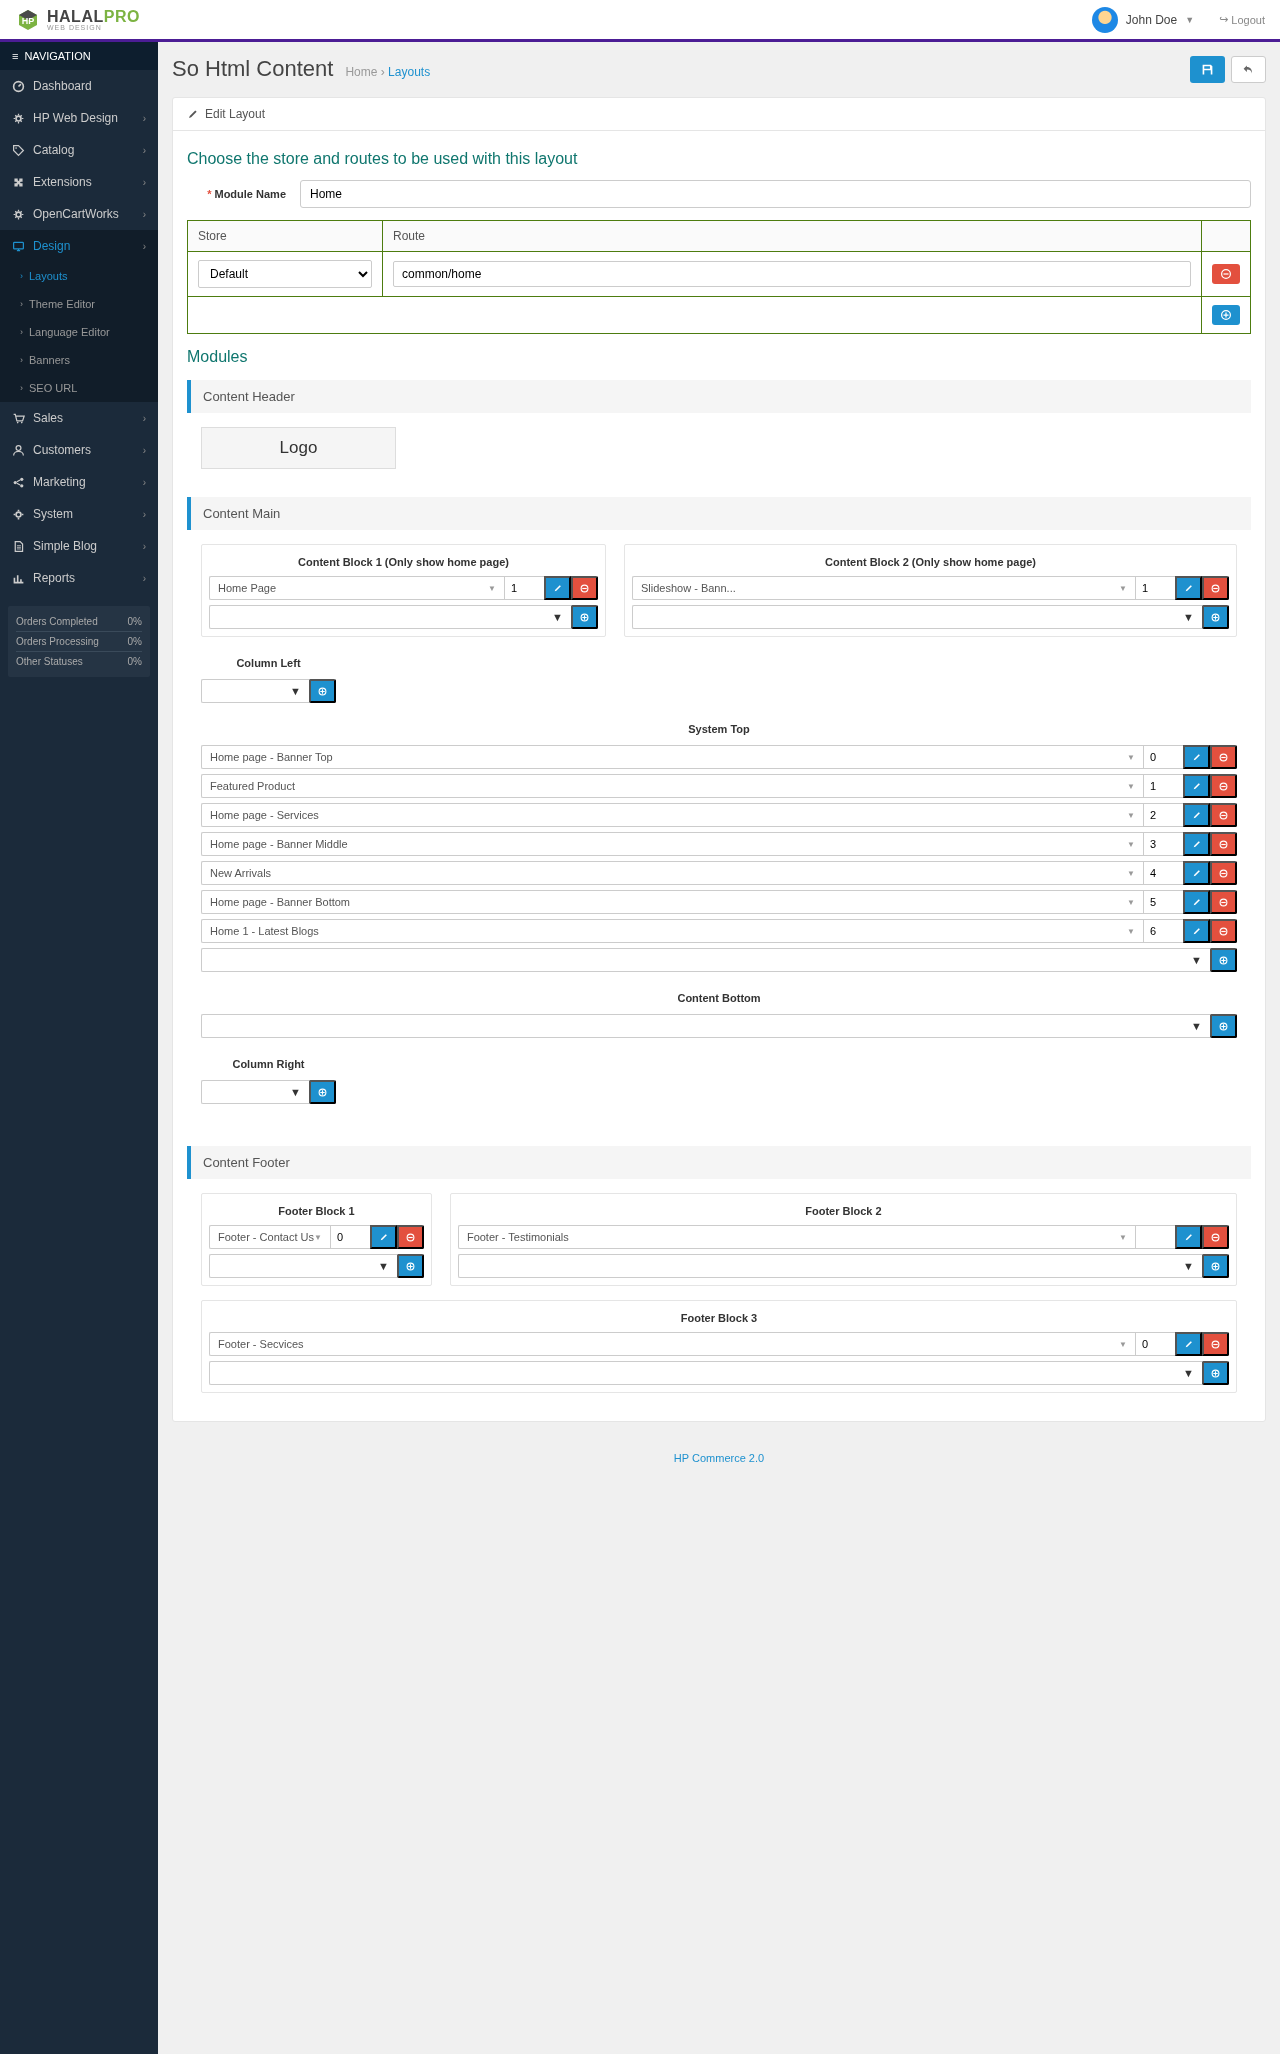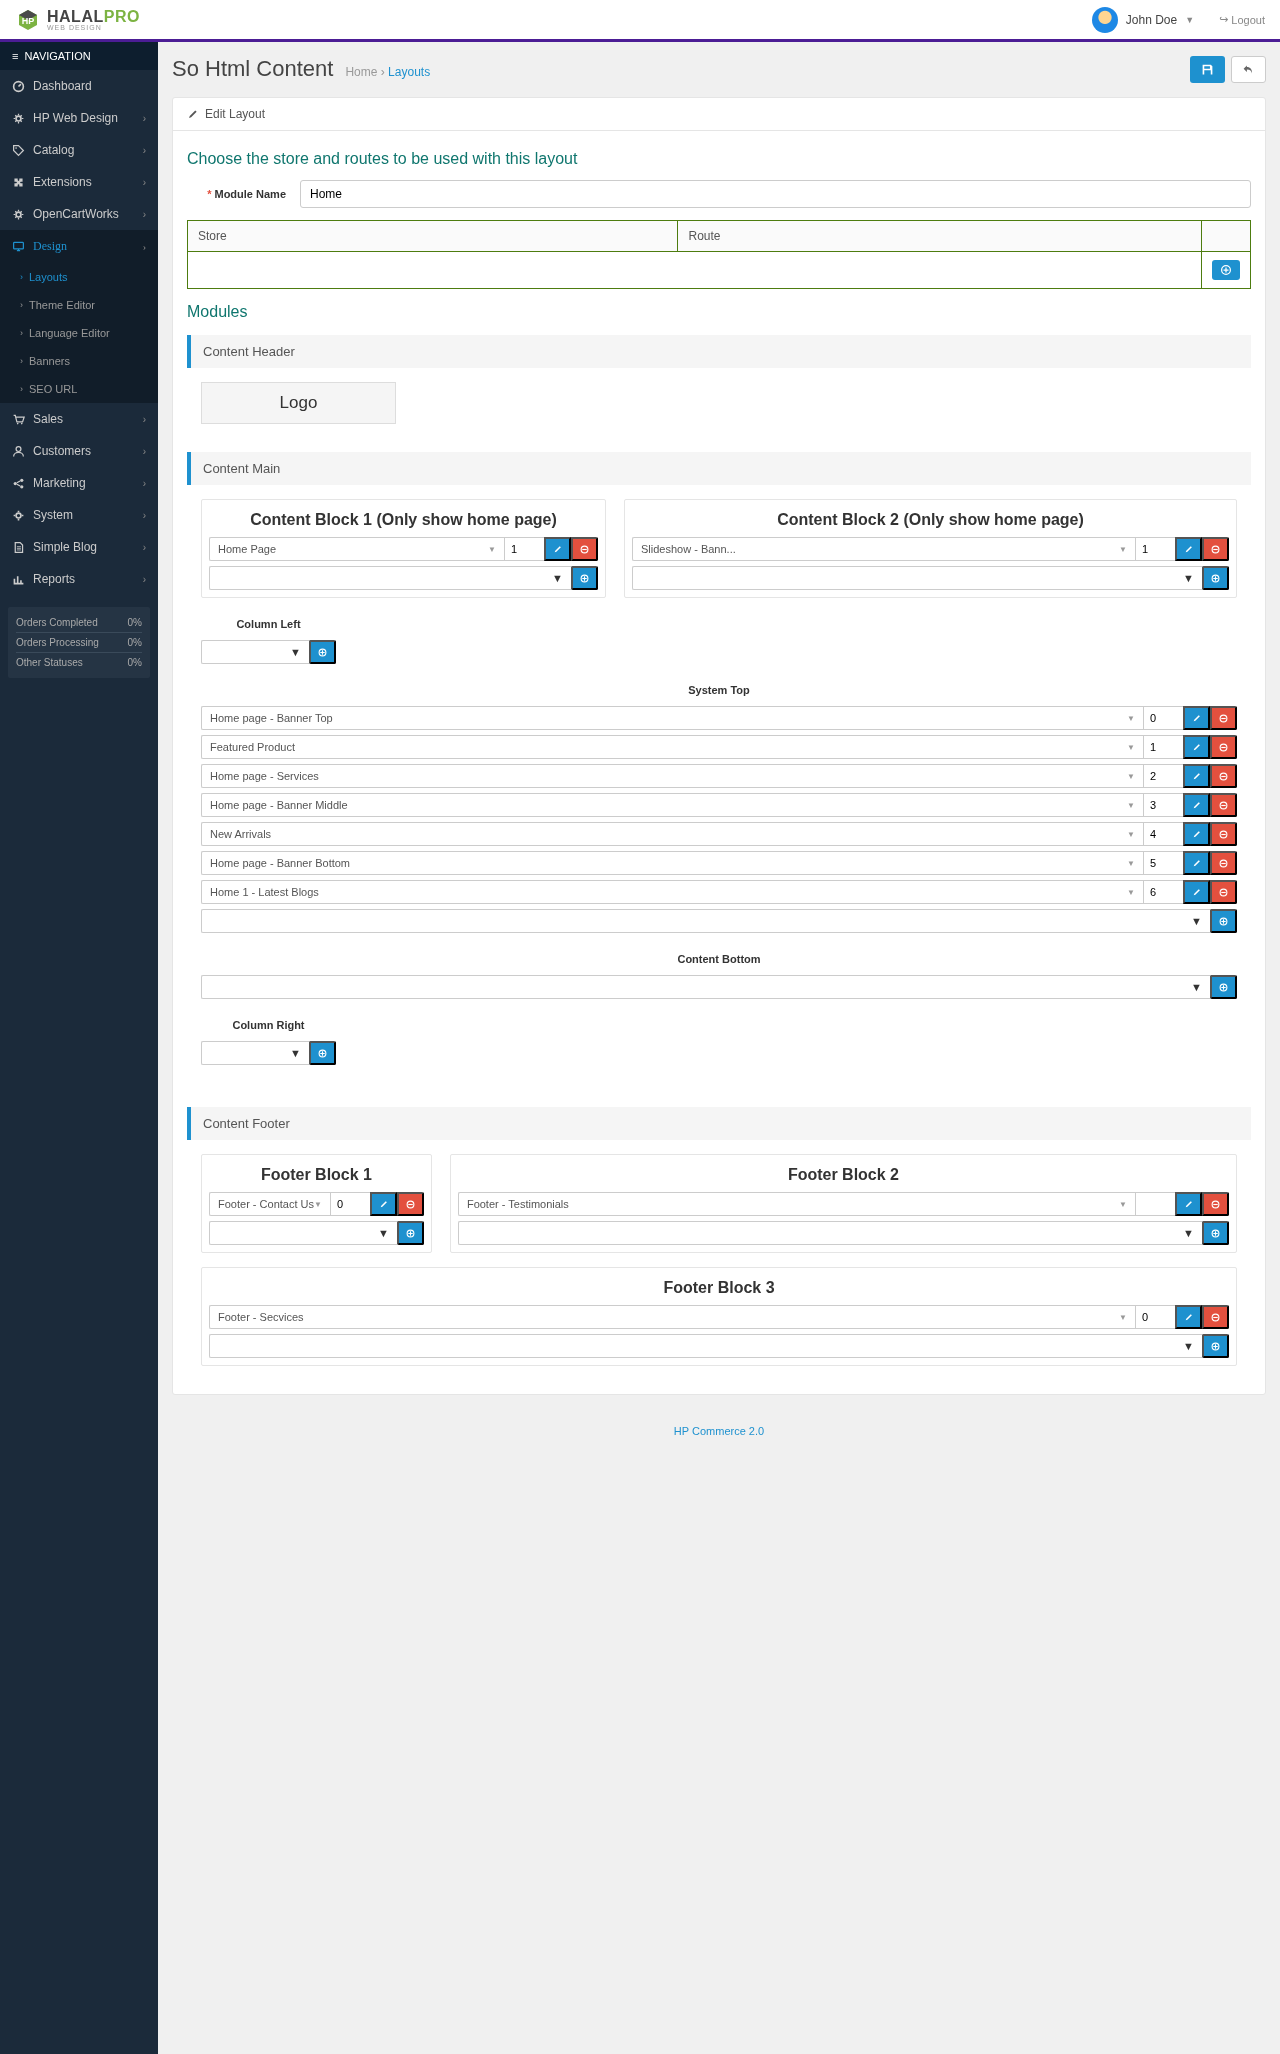--- a/index.html
+++ b/index.html
@@ -13,21 +13,21 @@
 .header-right { display: flex; align-items: center; gap: 15px; justify-content: center; }
 .user-menu { display: flex; align-items: center; gap: 8px; cursor: pointer; padding: 5px 10px; }
 .user-avatar { width: 26px; height: 26px; border-radius: 50%; background: radial-gradient(circle at 50% 40%, #ffd591 30%, #1e88e5 35%); display: flex; align-items: center; justify-content: center; }
 .user-name { font-size: 12px; color: #444; }
 .logout-link { font-size: 11px; color: #888; text-decoration: none; display: flex; align-items: center; gap: 3px; }
 
 .layout { display: flex; min-height: calc(100vh - 42px); }
 .sidebar { width: 158px; background: #1b2a3a; color: #fff; flex-shrink: 0; font-size: 12px; }
 .nav-header { background: #0d1e2e; padding: 8px 12px; font-size: 11px; color: #fff; display: flex; align-items: center; gap: 6px; }
 .nav-item { display: flex; align-items: center; justify-content: space-between; padding: 9px 12px; color: #ccc; cursor: pointer; }
-.nav-item.active { color: #1e91cf; background: #111d29; font-family: Liberation Serif, serif; }
+.nav-item.active { color: #1e91cf; background: #111d29; }
 .nav-item .nav-left { display: flex; align-items: center; gap: 8px; }
 .nav-item .icon { width: 13px; display: inline-block; }
 .nav-chevron { font-size: 10px; color: #888; }
 .nav-sub { background: #111d29; }
 .nav-sub-item { display: flex; align-items: center; gap: 6px; padding: 8px 12px 8px 20px; color: #999; font-size: 11px; cursor: pointer; }
 .nav-sub-item.active { color: #1e91cf; }
 .nav-sub-item .bullet { font-size: 9px; }
 
 .status-box { background: #253444; margin: 12px 8px; border-radius: 2px; padding: 6px 8px; font-size: 10px; }
 .status-row { display: flex; justify-content: space-between; color: #aaa; padding: 4px 0; border-bottom: 1px solid #3a4a5a; }
@@ -64,21 +64,21 @@
 .route-input { width: 100%; padding: 5px 8px; border: 1px solid #ccc; border-radius: 2px; font-size: 12px; }
 .td-action { width: 44px; text-align: center; }
 
 .sec-title { border-left: 4px solid #1e91cf; background: #f5f5f5; padding: 9px 12px; font-size: 13px; color: #555; margin-top: 14px; }
 .sec-body { padding: 14px; }
 
 .logo-box { width: 195px; height: 42px; border: 1px solid #ddd; display: flex; align-items: center; justify-content: center; font-size: 17px; color: #333; background: #f5f5f5; }
 
 .block-row { display: flex; gap: 18px; margin-bottom: 14px; }
 .block { border: 1px solid #e5e5e5; border-radius: 2px; padding: 7px; }
-.block-title { text-align: center; font-size: 16px; font-weight: bold; padding: 4px 0 8px 0; }
+.block-title { text-align: center; font-size: 11px; font-weight: bold; padding: 4px 0 8px 0; }
 .module-row { display: flex; gap: 0; margin-bottom: 5px; }
 .module-select { flex: 1; border: 1px solid #ccc; border-right: none; border-radius: 2px 0 0 2px; display: flex; align-items: center; justify-content: space-between; padding: 5px 8px; font-size: 11px; color: #555; background: #fff; overflow: hidden; white-space: nowrap; }
 .module-select .caret { color: #999; font-size: 8px; }
 .module-order { width: 40px; border: 1px solid #ccc; border-right: none; padding: 5px 6px; font-size: 11px; text-align: left; }
 .module-actions { display: flex; }
 .module-actions .btn-tiny { border-radius: 0; margin: 0; }
 .module-actions .btn-tiny:last-child { border-radius: 0 2px 2px 0; }
 .module-select-full { flex: 1; border: 1px solid #ccc; border-radius: 2px 0 0 2px; display: flex; align-items: center; justify-content: flex-end; padding: 5px 8px; font-size: 11px; background: #fff; }
 .add-row { display: flex; }
 .add-row .module-select-full { border-right: none; }
@@ -355,20 +355,32 @@
         <table class="table">
           <thead>
             <tr>
               <th>Store</th>
               <th>Route</th>
               <th class="td-action"></th>
             </tr>
           </thead>
           <tbody>
             <tr>
+              <td style="width:195px;"><select class="select"><option>Default</option></select></td>
+              <td><input class="route-input" value="common/home" style=""></td>
+              <td class="td-action">
+                <button class="btn btn-danger btn-sm">
+                  <svg width="10" height="10" viewBox="0 0 16 16">
+                      <circle cx="8" cy="8" r="7" fill="none" stroke="#fff" stroke-width="2"></circle>
+                      <rect x="4" y="7" width="8" height="2" fill="#fff"></rect>
+                    </svg>
+                </button>
+              </td>
+            </tr>
+            <tr>
               <td colspan="2"></td>
               <td class="td-action">
                 <button class="btn btn-primary btn-sm">
                   <svg width="10" height="10" viewBox="0 0 16 16">
                       <circle cx="8" cy="8" r="7" fill="none" stroke="#fff" stroke-width="2"></circle>
                       <path d="M7 4h2v8H7zM4 7h8v2H4z" fill="#fff"></path>
                     </svg>
                 </button>
               </td>
             </tr>

